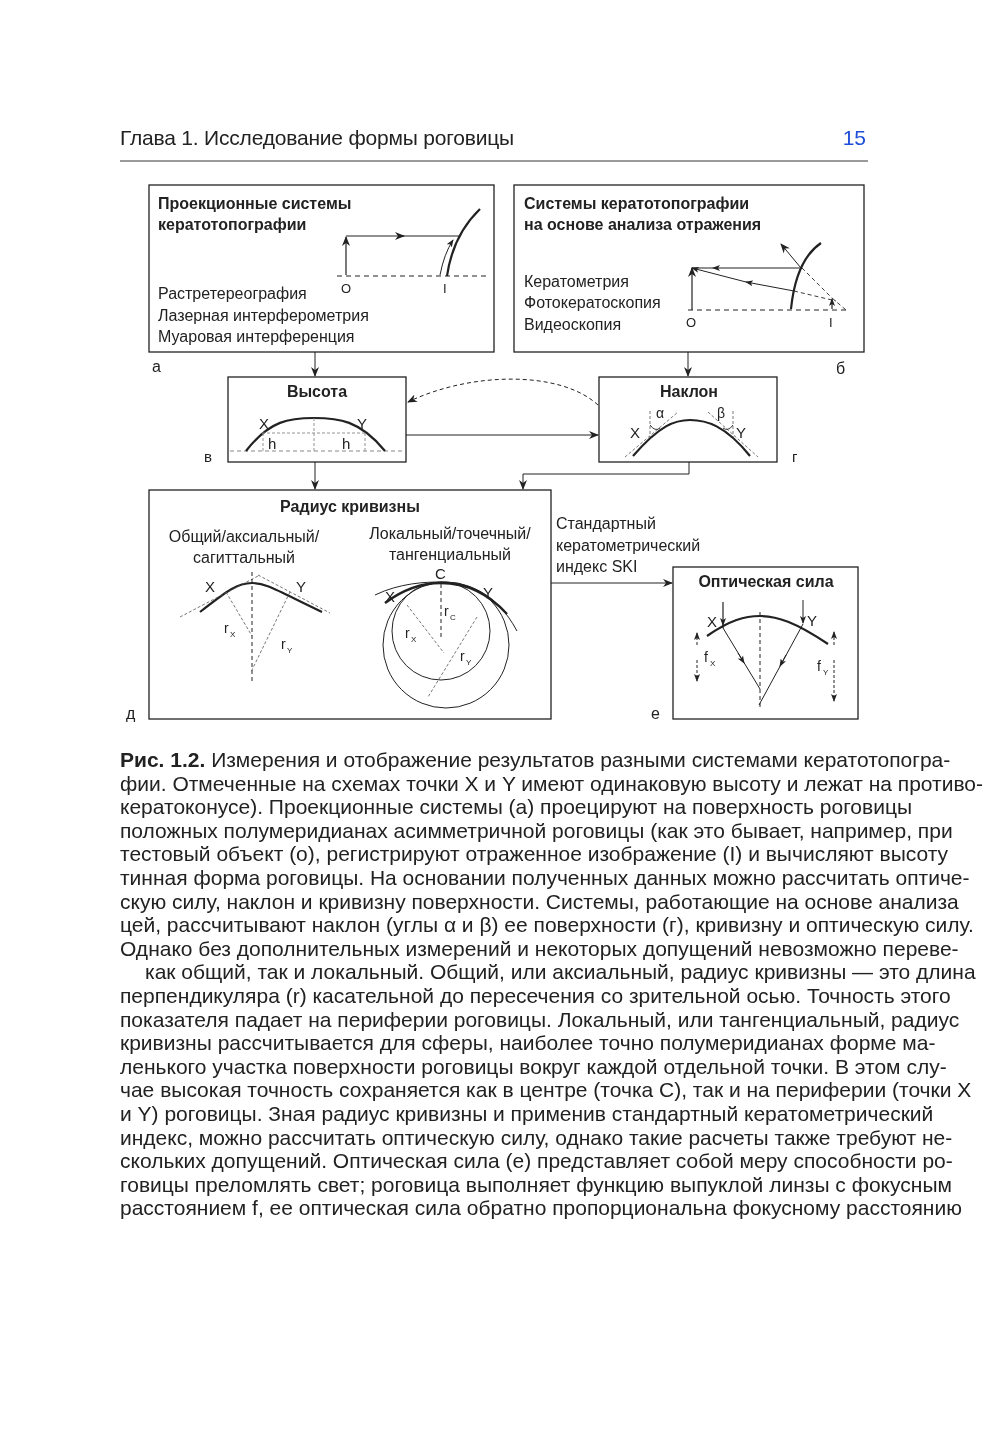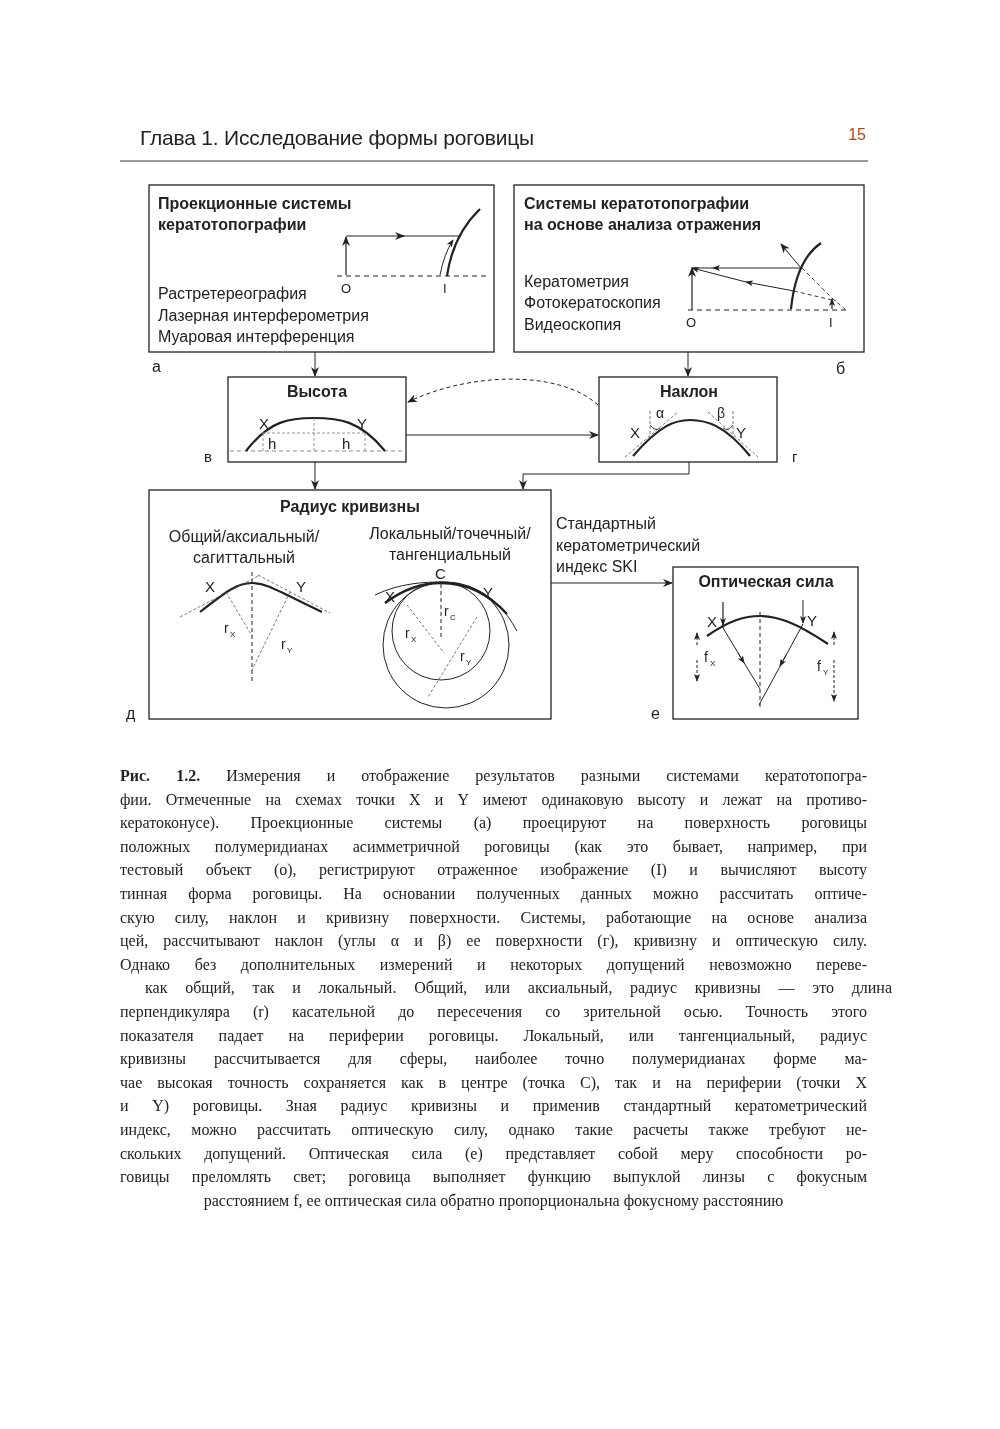--- a/index.html
+++ b/index.html
@@ -1,23 +1,23 @@
 <!DOCTYPE html>
 <html><head>
 <meta charset="utf-8">
 <style>
   html,body{margin:0;padding:0;background:#fff;}
   body{width:1000px;height:1429px;position:relative;overflow:hidden;font-family:"Liberation Sans",sans-serif;color:#1a1a1a;}
   .running-head{position:absolute;left:120px;top:126px;width:748px;height:34px;border-bottom:2px solid #9a9a9a;}
-  .running-head .title{position:absolute;left:0;top:0;font-size:21px;color:#222;letter-spacing:-0.2px;margin-left:20px;}
-  .running-head .pageno{position:absolute;right:2px;top:0;font-size:16px;color:#c2410c;}
+  .running-head .title{position:absolute;left:0;top:0;font-size:21px;color:#222;letter-spacing:-0.2px;}
+  .running-head .pageno{position:absolute;right:2px;top:0;font-size:21px;color:#1d4ed8;}
   svg#figure{position:absolute;left:0;top:0;}
   svg text{font-family:"Liberation Sans",sans-serif;fill:#222;}
   .bold{font-weight:bold;}
-  .caption{position:absolute;left:120px;top:764px;width:747px;font-family:Liberation Serif, serif;font-size:16px;line-height:23.6px;color:#222;text-align:justify;}
+  .caption{position:absolute;left:120px;top:748px;width:747px;font-family:Liberation Sans, sans-serif;font-size:21px;line-height:23.6px;color:#222;text-align:justify;}
   .caption .line{display:block;white-space:nowrap;text-align:justify;text-align-last:justify;height:23.6px;}
   .caption .line.last{text-align-last:center;}
   .caption .lbl{font-weight:bold;}
 </style>
 </head>
 <body>
 
 <div class="running-head">
   <span class="title">Глава 1. Исследование формы роговицы</span>
   <span class="pageno">15</span>
@@ -213,19 +213,20 @@
   <span class="line" style="display: block; width: 747px; text-align-last: justify;">положных полумеридианах асимметричной роговицы (как это бывает, например, при</span>
   <span class="line" style="display: block; width: 747px; text-align-last: justify;">тестовый объект (о), регистрируют отраженное изображение (I) и вычисляют высоту</span>
   <span class="line" style="display: block; width: 747px; text-align-last: justify;">тинная форма роговицы. На основании полученных данных можно рассчитать оптиче-</span>
   <span class="line" style="display: block; width: 747px; text-align-last: justify;">скую силу, наклон и кривизну поверхности. Системы, работающие на основе анализа</span>
   <span class="line" style="display: block; width: 747px; text-align-last: justify;">цей, рассчитывают наклон (углы α и β) ее поверхности (г), кривизну и оптическую силу.</span>
   <span class="line" style="display: block; width: 747px; text-align-last: justify;">Однако без дополнительных измерений и некоторых допущений невозможно переве-</span>
   <span class="line" style="display: block; width: 747px; text-align-last: justify; margin-left: 25px;">как общий, так и локальный. Общий, или аксиальный, радиус кривизны — это длина</span>
   <span class="line" style="display: block; width: 747px; text-align-last: justify;">перпендикуляра (r) касательной до пересечения со зрительной осью. Точность этого</span>
   <span class="line" style="display: block; width: 747px; text-align-last: justify;">показателя падает на периферии роговицы. Локальный, или тангенциальный, радиус</span>
   <span class="line" style="display: block; width: 747px; text-align-last: justify;">кривизны рассчитывается для сферы, наиболее точно полумеридианах форме ма-</span>
+  <span class="line" style="display: block; width: 747px; text-align-last: justify;">ленького участка поверхности роговицы вокруг каждой отдельной точки. В этом слу-</span>
   <span class="line" style="display: block; width: 747px; text-align-last: justify;">чае высокая точность сохраняется как в центре (точка С), так и на периферии (точки X</span>
   <span class="line" style="display: block; width: 747px; text-align-last: justify;">и Y) роговицы. Зная радиус кривизны и применив стандартный кератометрический</span>
   <span class="line" style="display: block; width: 747px; text-align-last: justify;">индекс, можно рассчитать оптическую силу, однако такие расчеты также требуют не-</span>
   <span class="line" style="display: block; width: 747px; text-align-last: justify;">скольких допущений. Оптическая сила (е) представляет собой меру способности ро-</span>
   <span class="line" style="display: block; width: 747px; text-align-last: justify;">говицы преломлять свет; роговица выполняет функцию выпуклой линзы с фокусным</span>
   <span class="line last" style="display: block; width: 747px; text-align-last: center;">расстоянием f, ее оптическая сила обратно пропорциональна фокусному расстоянию</span>
 </div>
 
 </body></html>

